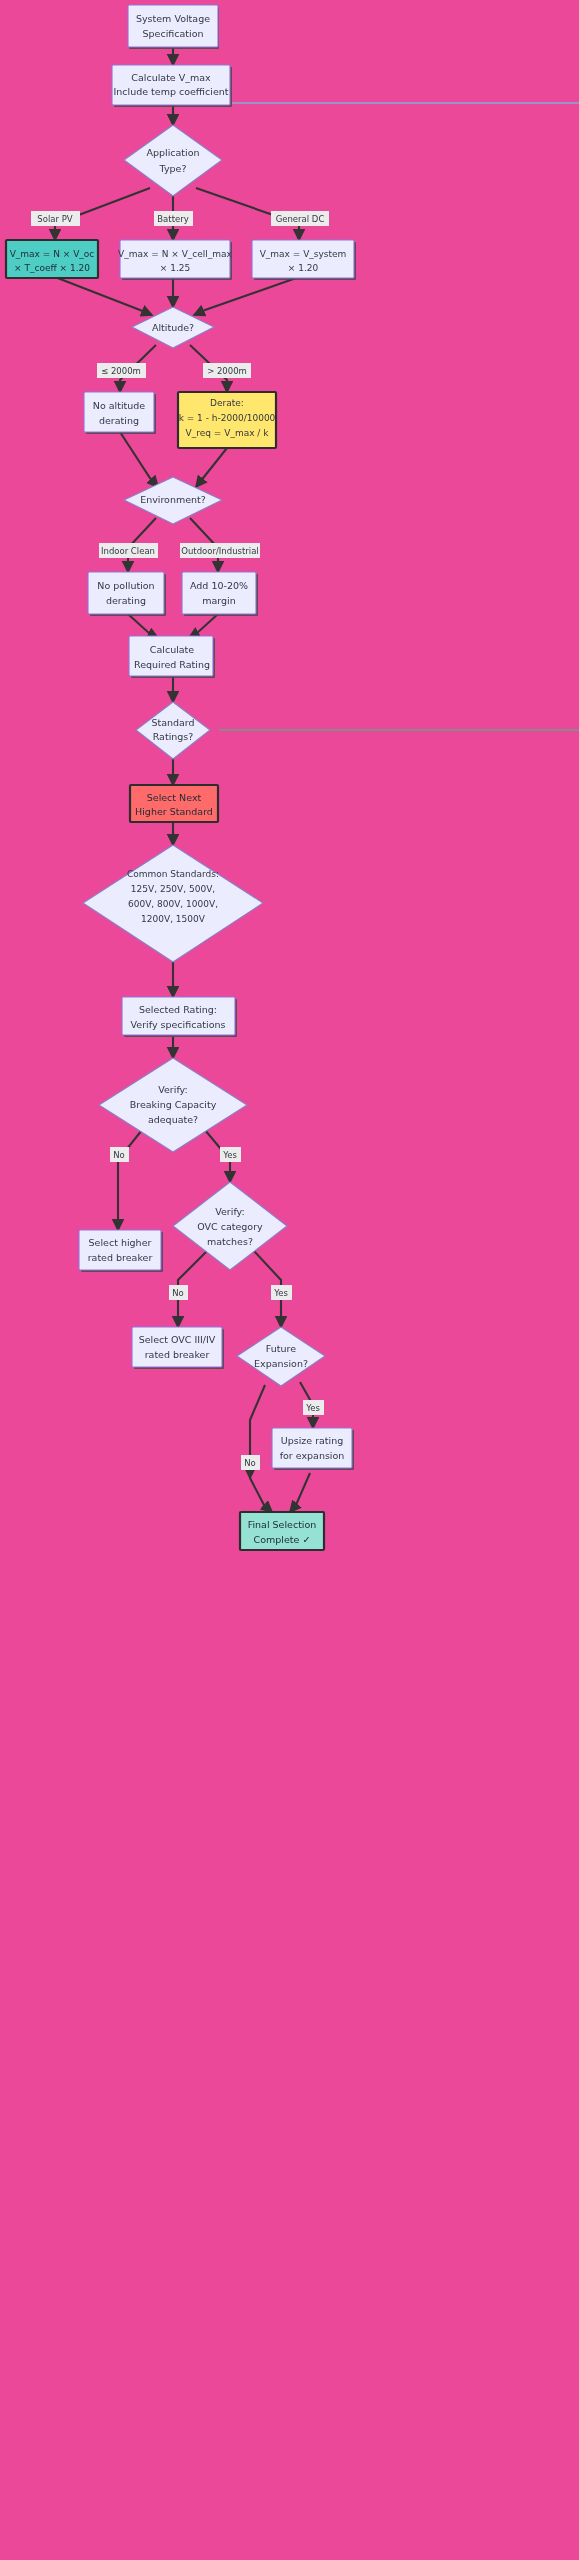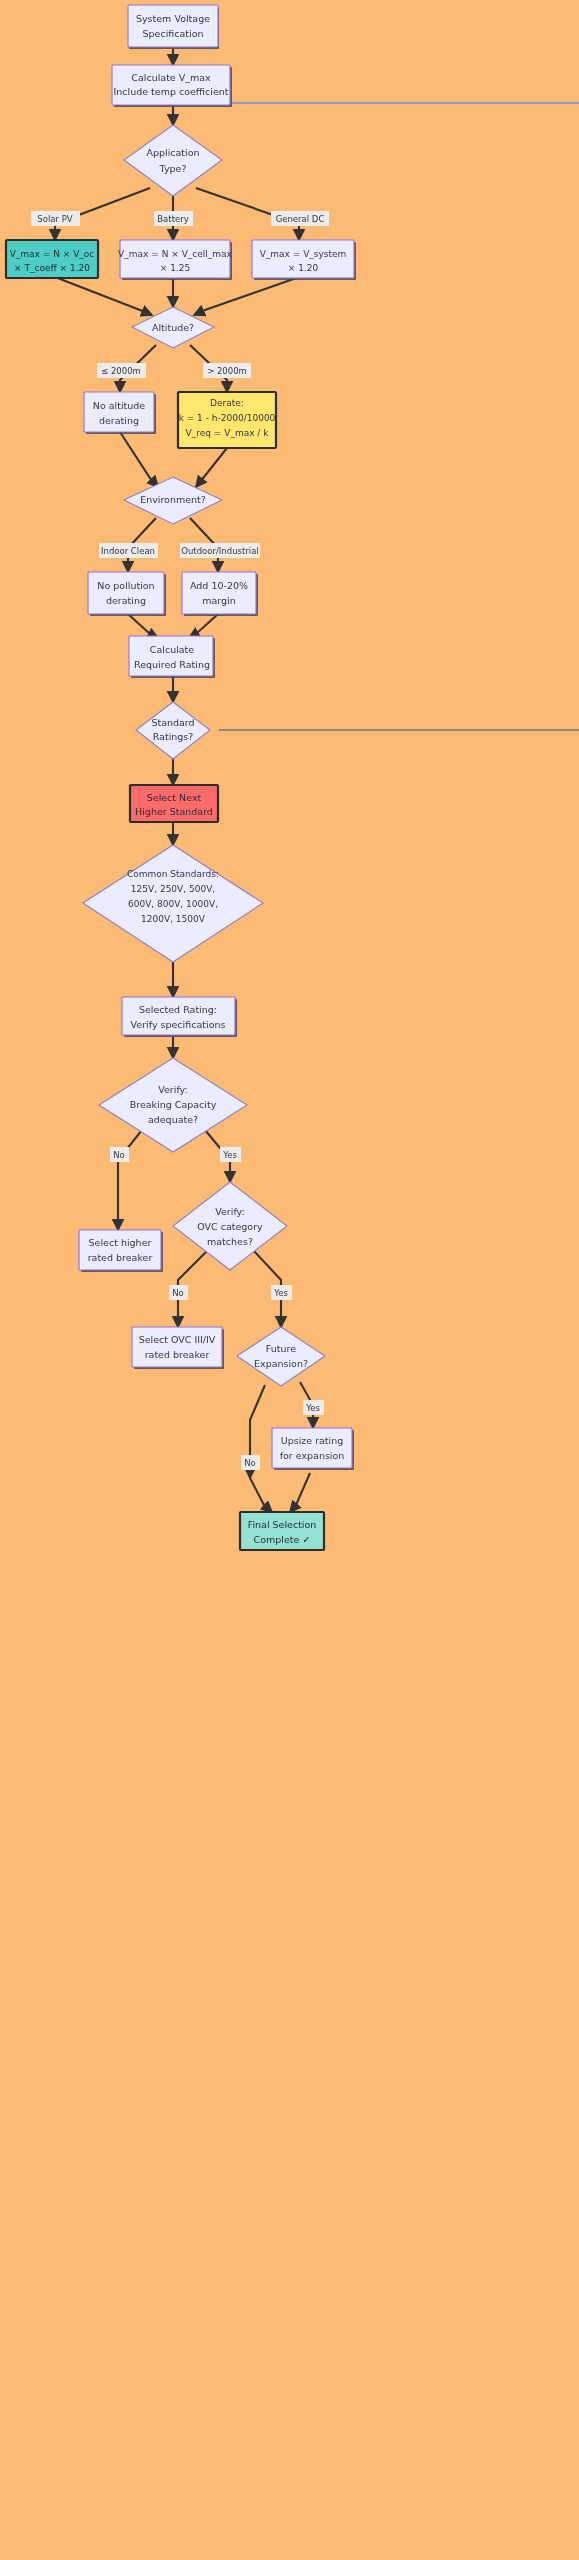--- a/index.html
+++ b/index.html
@@ -1,21 +1,21 @@
 <!DOCTYPE html>
 <html><head>
 <meta charset="utf-8">
 <style>
   html,body{margin:0;padding:0;background:#000;}
   body{
     width:579px;height:2560px;overflow:hidden;
     font-family:"DejaVu Sans","Liberation Sans",sans-serif;
     background:#000;position:relative;
   }
-  #stage{position:relative;width:579px;height:2560px;background:#fdba74;}
+  #stage{position:relative;width:579px;height:2560px;background:#ec4899;}
   svg#flow{position:absolute;left:0;top:0;width:579px;height:2560px;display:block;}
   .nodeText{font-family:"DejaVu Sans","Liberation Sans",sans-serif;font-size:9.5px;fill:#333842;}
   .nodeTextSm{font-size:9px;}
   .edgeLabel{font-family:"DejaVu Sans","Liberation Sans",sans-serif;font-size:8.5px;fill:#333842;}
   .boxFill{fill:#ececff;stroke:#9370db;stroke-width:1.1;}
   .diamondFill{fill:#ececff;stroke:#8a7ec8;stroke-width:1.1;}
   .greenFill{fill:#4ecdc4;stroke:#2d2d2d;stroke-width:2.2;}
   .yellowFill{fill:#ffe66d;stroke:#2d2d2d;stroke-width:2.2;}
   .redFill{fill:#ff6b6b;stroke:#2d2d2d;stroke-width:2.2;}
   .tealFill{fill:#95e1d3;stroke:#2d2d2d;stroke-width:2.2;}

